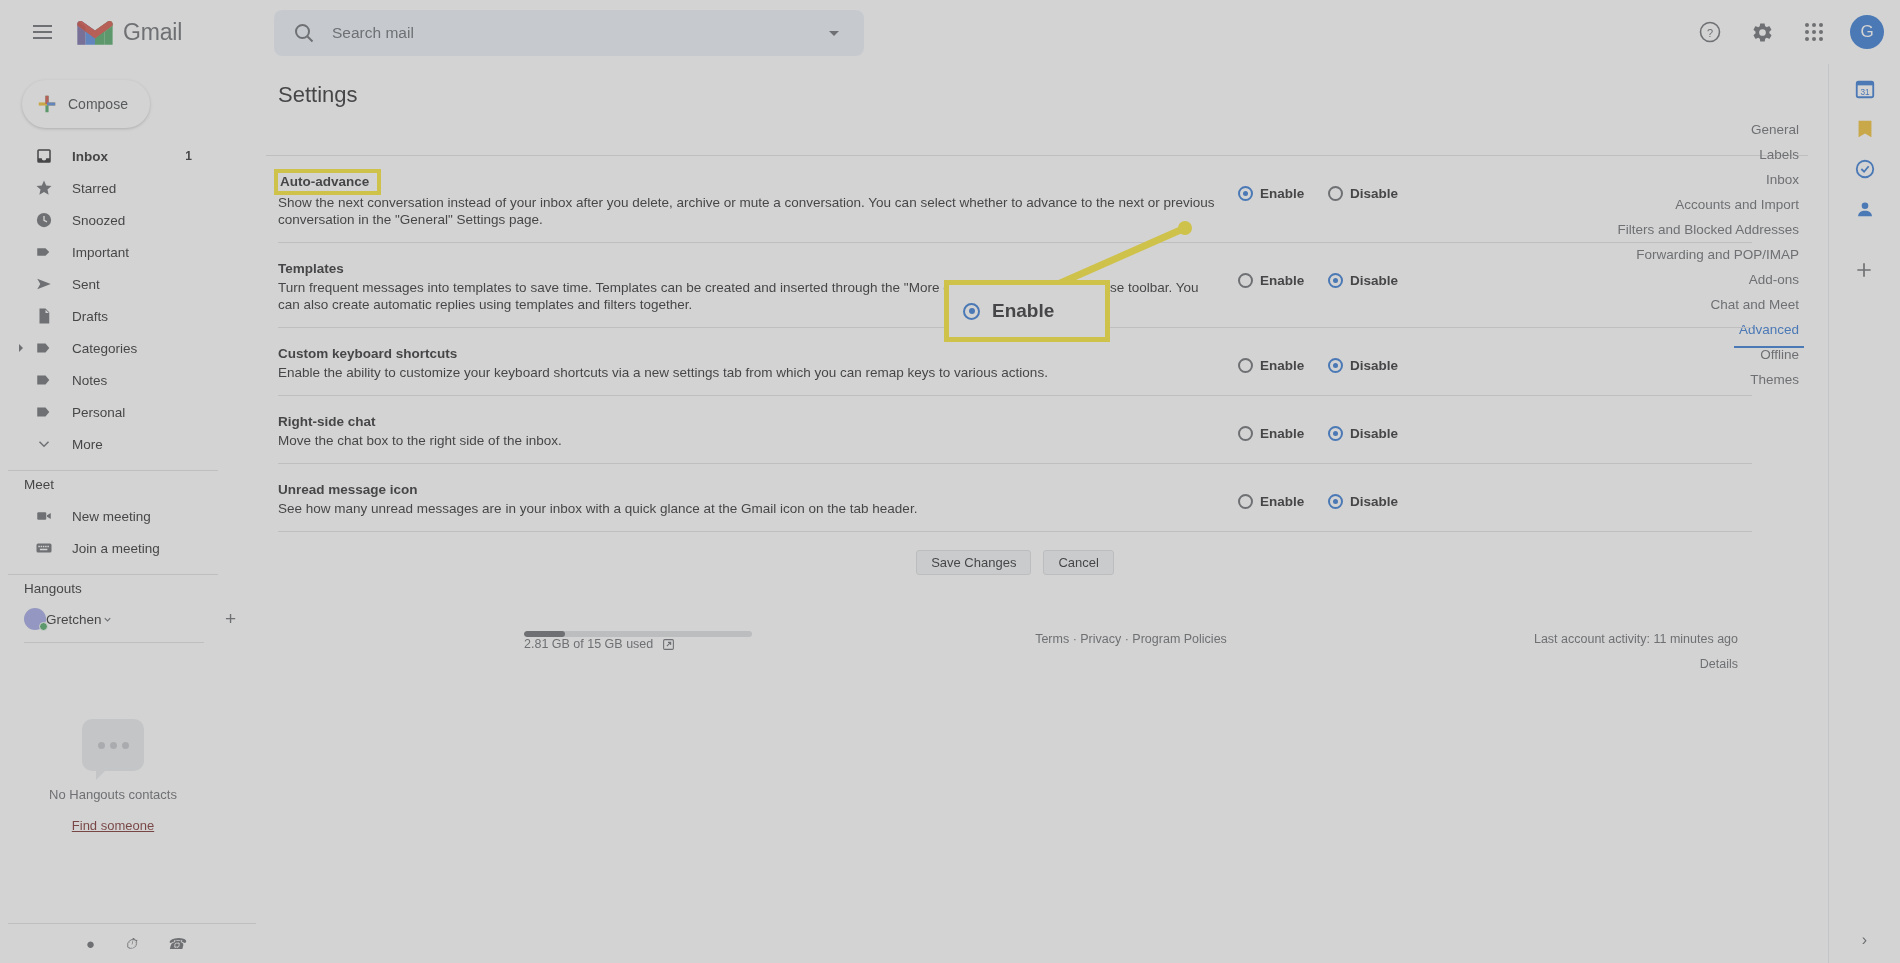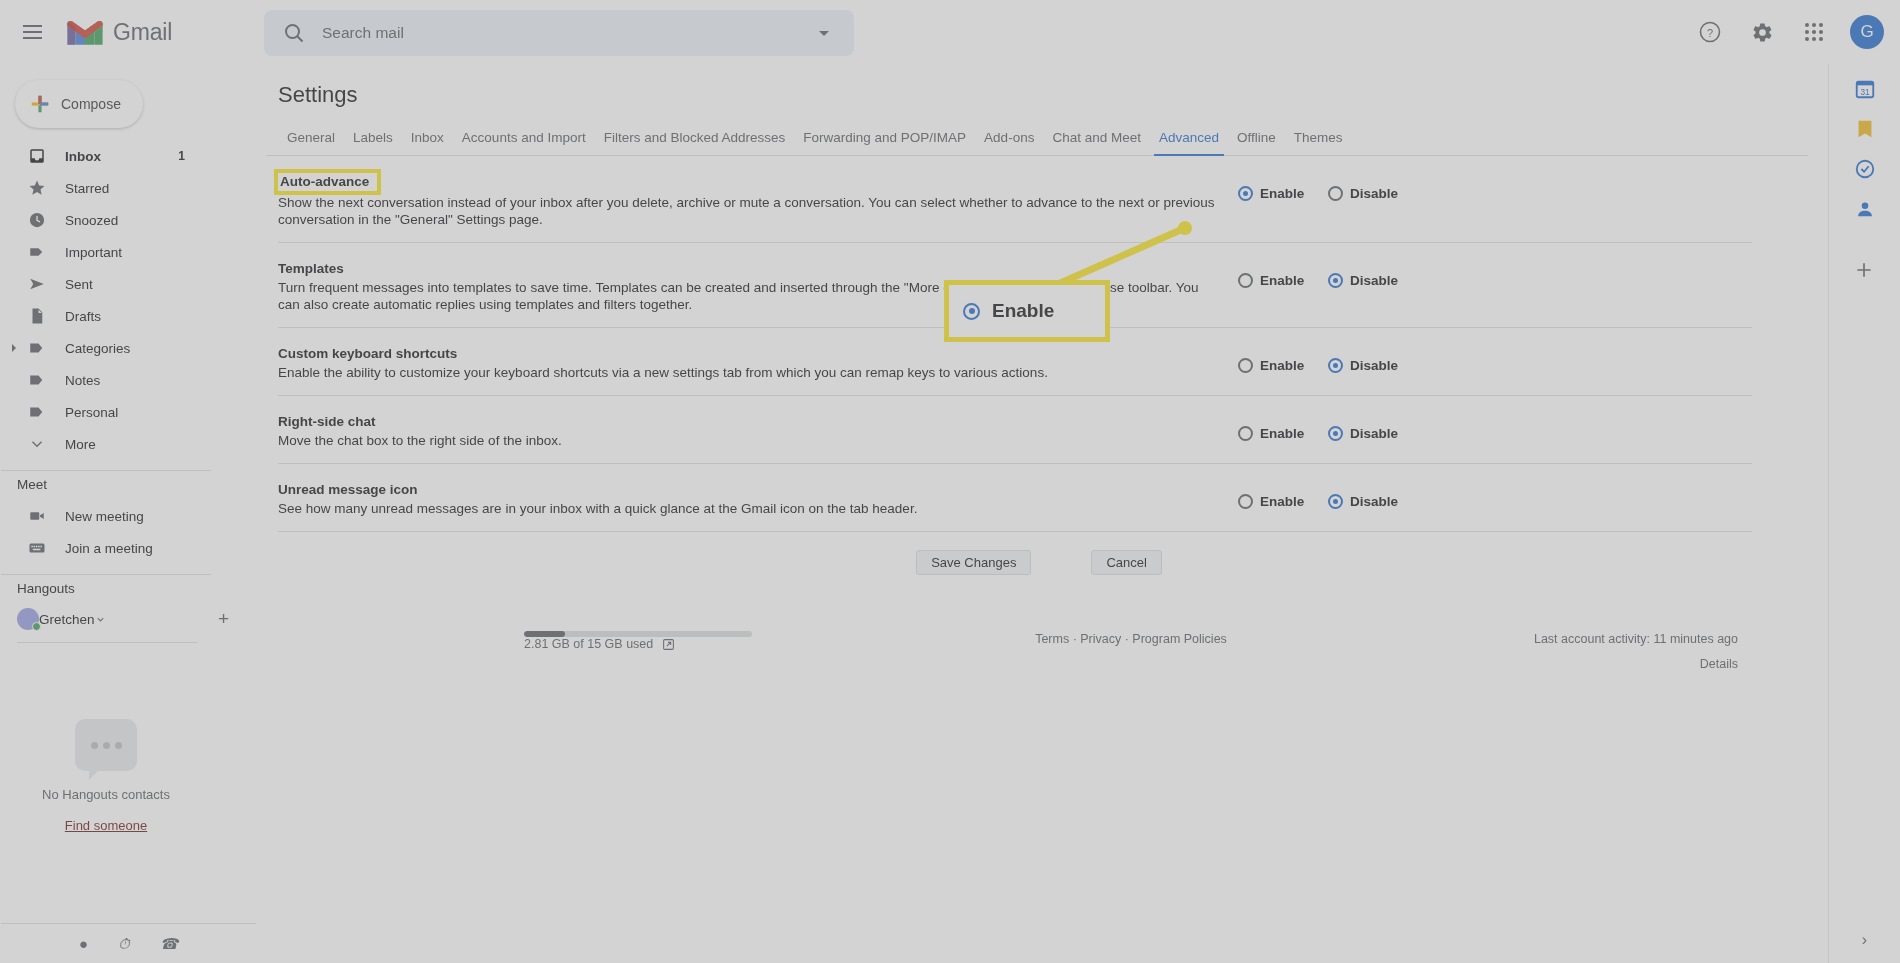--- a/index.html
+++ b/index.html
@@ -13,21 +13,21 @@
   
   #root {
     position: relative;
     width: 1900px; height: 963px;
     background: #ffffff;
     filter: contrast(0.62) brightness(1.02) saturate(0.82);
   }
 
   
   .topbar {
-    position: absolute; top: 0; left: 0; right: 0; height: 64px;
+    position: absolute; top: 0; left: 10px; right: 0; height: 64px;
     display: flex; align-items: center;
     background: #ffffff;
   }
   .hamburger {
     width: 48px; height: 48px; margin-left: 8px;
     display: flex; flex-direction: column; justify-content: center; align-items: center;
     gap: 4px; border-radius: 50%; cursor: pointer;
   }
   .hamburger span { display:block; width: 19px; height: 2px; background: #5f6368; }
   .brand { display: flex; align-items: center; margin-left: 8px; gap: 7px; }
@@ -57,21 +57,21 @@
     width: 34px; height: 34px; border-radius: 50%;
     background: #1a73e8; color: #fff; font-size: 17px;
     display: flex; align-items: center; justify-content: center;
     margin-left: 8px; margin-right: 4px;
   }
   .grid-dots { display: grid; grid-template-columns: repeat(3, 4px); gap: 3px; }
   .grid-dots i { width: 4px; height: 4px; background: #5f6368; border-radius: 50%; display:block; }
 
   
   .sidebar {
-    position: absolute; left: 1px; top: 64px; width: 256px; bottom: 0;
+    position: absolute; left: 8px; top: 64px; width: 256px; bottom: 0;
     background: #ffffff; padding-top: 8px;
   }
   .compose {
     margin: 8px 0 12px 14px; width: 128px; height: 48px;
     border-radius: 24px; background: #ffffff;
     box-shadow: 0 1px 3px rgba(60,64,67,.3);
     display: flex; align-items: center; gap: 10px; padding-left: 14px;
     cursor: pointer;
   }
   .compose-label { font-size: 14px; color: #3c4043; }
@@ -123,21 +123,21 @@
   .bottom-chatbar i { color:#5f6368; font-size: 15px; }
 
   
   .main {
     position: absolute; left: 256px; top: 64px; right: 72px; bottom: 0;
     background: #ffffff; padding: 0 20px 0 10px; overflow: hidden;
   }
   .settings-title { font-size: 22px; color: #202124; padding: 18px 0 14px 12px; }
   .tabs {
     display: flex; align-items: flex-end; gap: 0;
-    border-bottom: 1px solid #e0e0e0; padding-left: 12px; height: 34px;
+    border-bottom: 1px solid #e0e0e0; padding-left: 12px; height: 34px; flex-direction: column;
   }
   .tab {
     font-size: 13.5px; color: #5f6368; padding: 0 9px 10px 9px;
     cursor: pointer; white-space: nowrap; position: relative;
   }
   .tab.active { color: #1a73e8; }
   .tab.active:after {
     content:""; position:absolute; left:4px; right:4px; bottom: -1px; height: 2px; background: #1a73e8;
   }
 
@@ -164,21 +164,20 @@
     content:""; position:absolute; left: 3px; top: 3px; width: 5px; height: 5px;
     border-radius: 50%; background: #1a73e8;
   }
   .radio-label { font-size: 13.5px; color: #202124; font-weight: bold;}
 
   .actions { display: flex; justify-content: center; gap: 12px; padding: 18px 0 0 0; }
   .btn {
     font-size: 13px; color: #202124; background: #f1f3f4;
     border: 1px solid #dadce0; border-radius: 3px; padding: 4px 14px; cursor: pointer;
     font-family: "Liberation Sans", sans-serif;
-    margin-left: 48px;
   }
 
   
   .footer { position: absolute; left: 268px; right: 90px; bottom: 282px; }
   .footer-inner { position: relative; height: 50px; }
   .storage { position: absolute; left: 0; top: 0; }
   .storage-bar { width: 228px; height: 6px; background: #dadce0; border-radius: 3px; overflow: hidden; }
   .storage-fill { height: 100%; background: #5f6368; border-radius: 3px; }
   .storage-text { font-size: 12.5px; color: #5f6368; display:flex; align-items:center; gap: 9px;}
   .footer-center {

